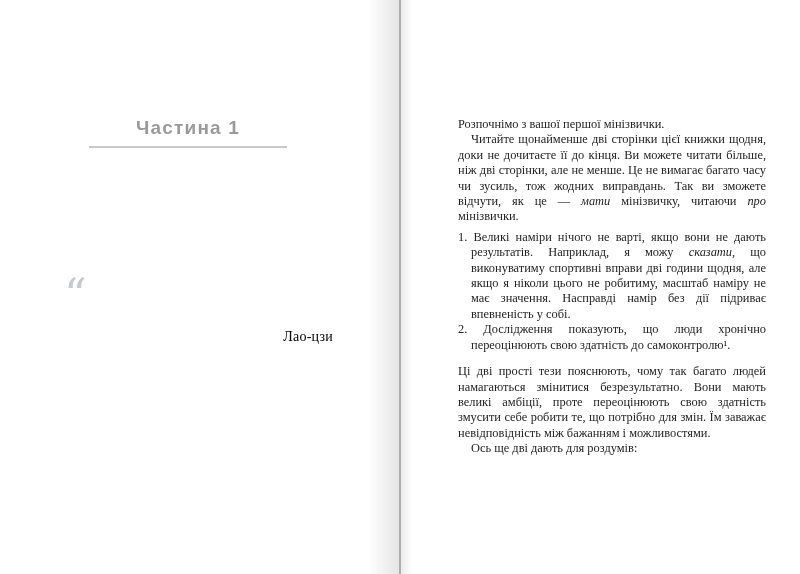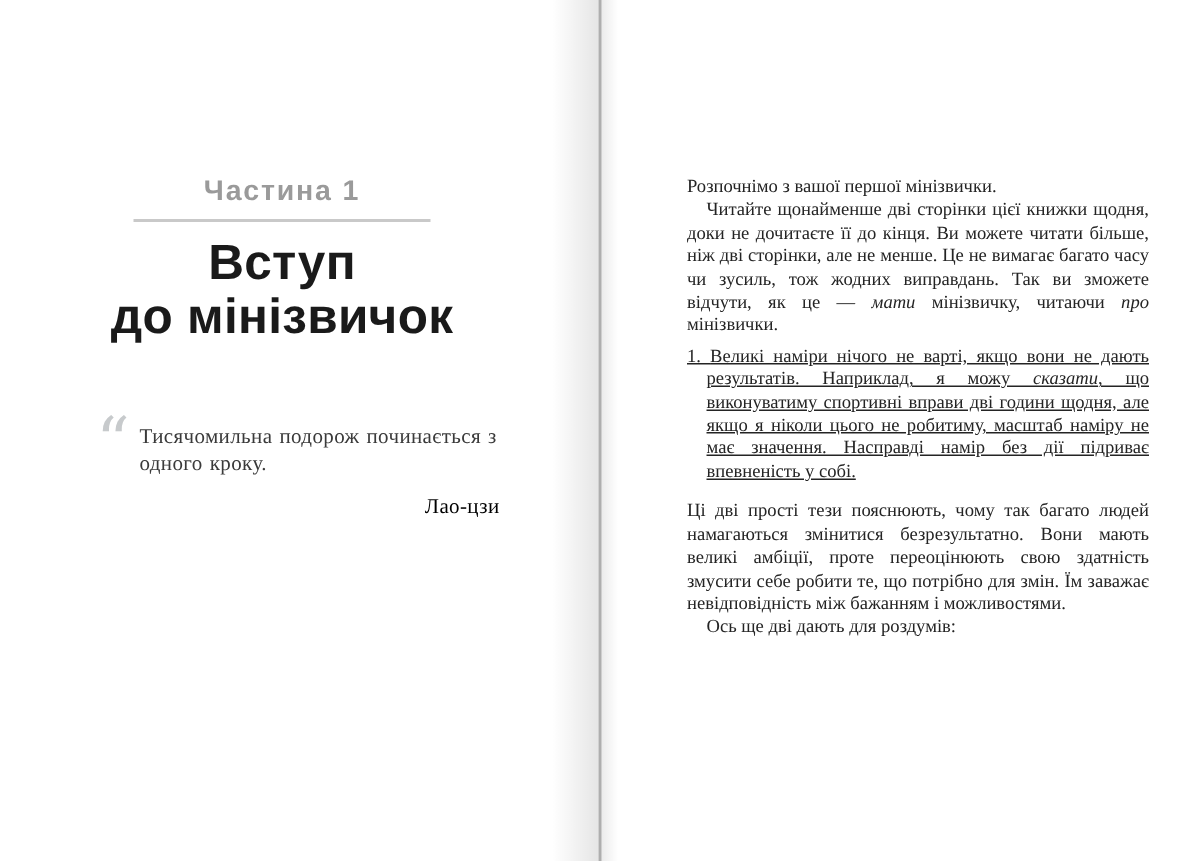--- a/index.html
+++ b/index.html
@@ -53,55 +53,51 @@
   
   .page-right { position:absolute; left:402px; top:0; width:398px; height:574px; }
   .right-text {
     position:absolute; left:56px; top:117px; width:308px;
     font-size:12.4px; line-height:15.4px; color:#242424;
     text-align:justify; hyphens:auto; -webkit-hyphens:auto;
   }
   .right-text p { margin:0; text-align:justify; }
   .right-text p.indent { text-indent:13px; }
   .right-text p.space-before { margin-top:11px; }
-  .right-text ol.num-list { list-style:none; margin:5px 0 11px 0; padding:0;text-decoration:underline; }
+  .right-text ol.num-list { list-style:none; margin:5px 0 11px 0; padding:0; }
   .right-text ol.num-list li {
     padding-left:13px; text-indent:-13px; text-align:justify; margin:0;
   }
   .right-text em { font-style:italic; }
 </style>
 </head>
 <body>
 
 <div class="spread">
 
   <div class="page-left">
     <div class="part-heading">
       <div class="part-label">Частина 1</div>
       <div class="part-divider"></div>
     </div>
-    <div class="chapter-title">
-      <div>Вступ</div>
-      <div>до мінізвичок</div>
-    </div>
     <div class="pull-quote">
       <div class="quote-row">
         <div class="quote-mark">“</div>
-        <div class="quote-text">Тисячомильна подорож починається з одного кроку.</div>
       </div>
       <div class="quote-attr">Лао-цзи</div>
     </div>
   </div>
 
   <div class="page-right">
     <div class="right-text">
         <p class="body-p"><span>Розпочнімо з вашої першої мінізвички.</span></p>
         <p class="body-p indent"><span>Читайте щонайменше дві сторінки цієї книжки щодня, доки не дочитаєте її до кінця. Ви можете читати більше, ніж дві сторінки, але не менше. Це не вимагає багато часу чи зусиль, тож жодних виправдань. Так ви зможете відчути, як це — </span><em>мати</em><span> мінізвичку, читаючи </span><em>про</em><span> мінізвички.</span></p>
         <ol class="num-list">
           <li><span>1.&nbsp;</span><span>Великі наміри нічого не варті, якщо вони не дають результатів. Наприклад, я можу </span><em>сказати</em><span>, що виконуватиму спортивні вправи дві години щодня, але якщо я ніколи цього не робитиму, масштаб наміру не має значення. Насправді намір без дії підриває впевненість у собі.</span></li>
+          <li><span>2.&nbsp;</span><span>Дослідження показують, що люди хронічно переоцінюють свою здатність до самоконтролю¹.</span></li>
         </ol>
         <p class="body-p space-before"><span>Ці дві прості тези пояснюють, чому так багато людей намагаються змінитися безрезультатно. Вони мають великі амбіції, проте переоцінюють свою здатність змусити себе робити те, що потрібно для змін. Їм заважає невідповідність між бажанням і можливостями.</span></p>
         <p class="body-p indent"><span>Ось ще дві дають для роздумів:</span></p>
       </div>
   </div>
 
   <div class="gutter-shadow-left"></div>
   <div class="gutter-line"></div>
   <div class="gutter-shadow-right"></div>
 

